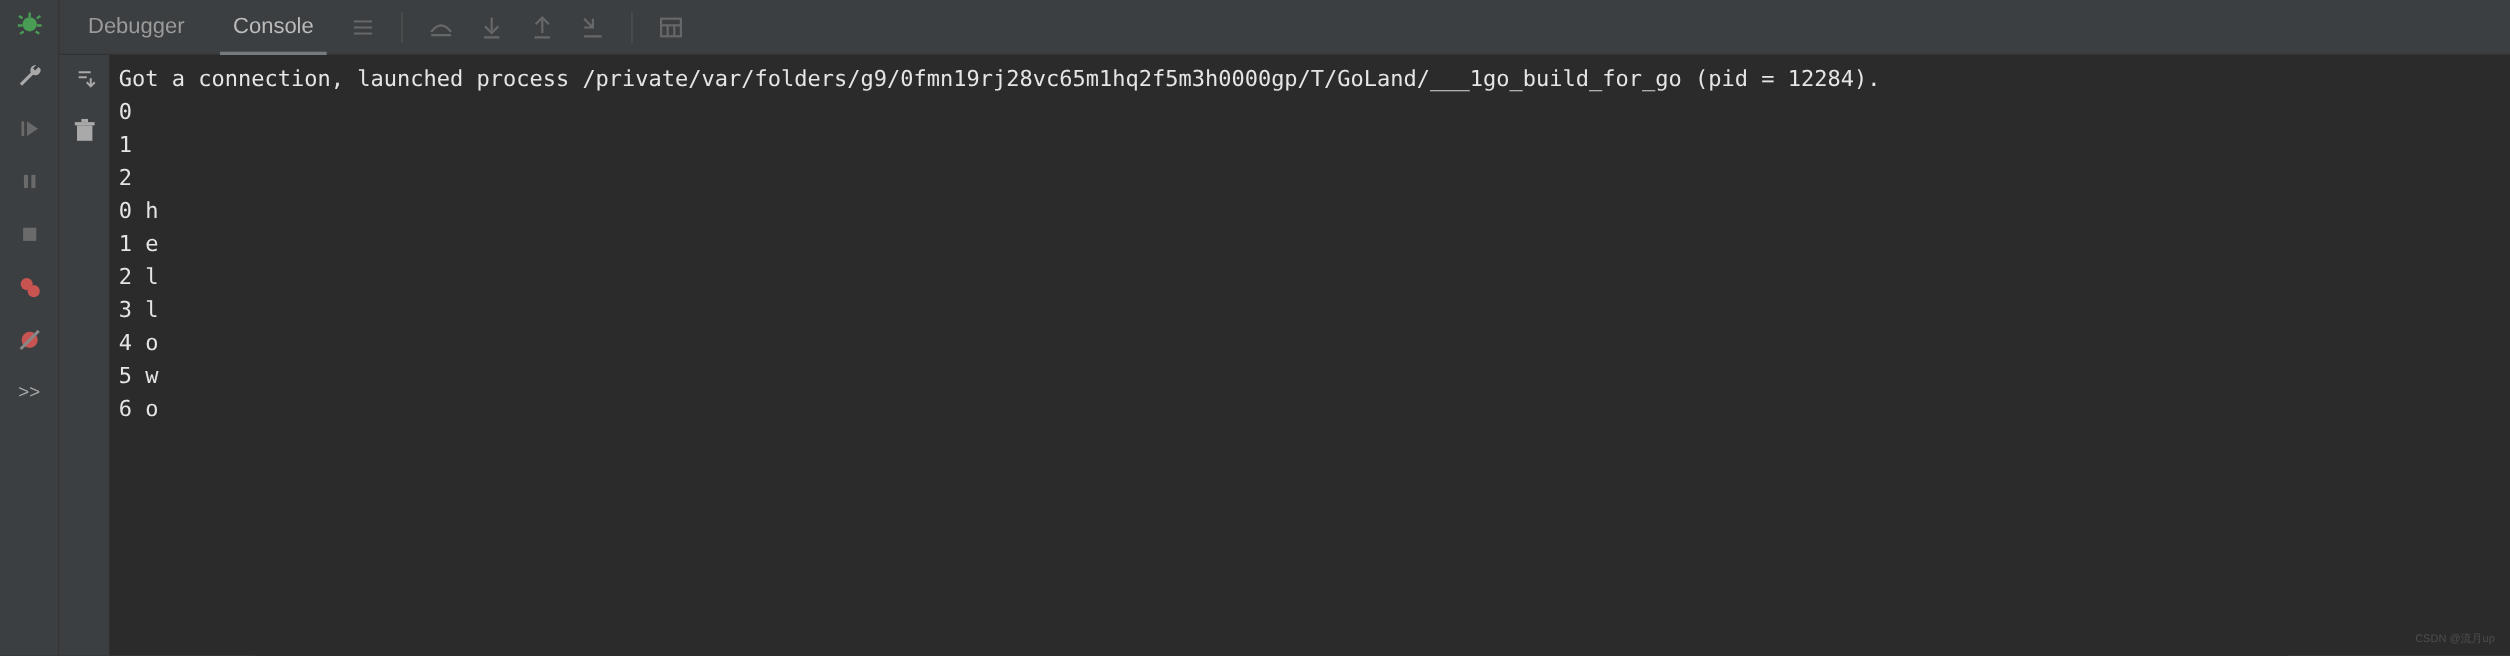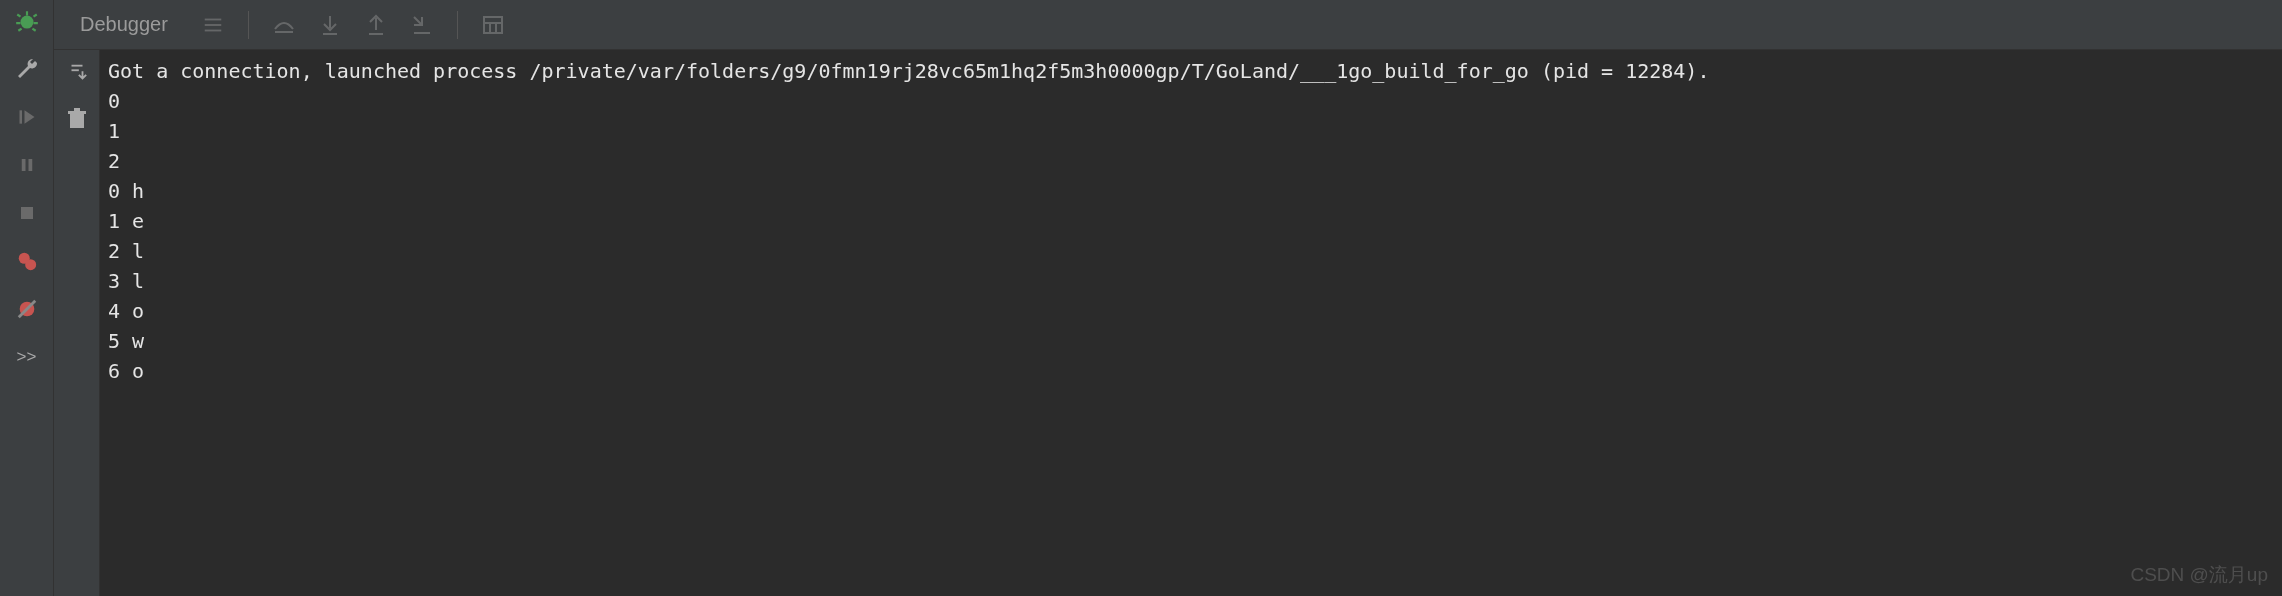--- a/index.html
+++ b/index.html
@@ -78,21 +78,21 @@
       font-size: 20px;
       line-height: 30px;
       color: #e5e5e5;
       white-space: pre;
       overflow: hidden;
     }
     .watermark {
       position: absolute;
       bottom: 8px;
       right: 14px;
-      font-size: 19px;
+      font-size: 10px;
       color: #6b6b6b;
       opacity: 0.55;
     }
   </style>
 </head>
 <body>
 
 <div class="left-gutter">
   <div class="gutter-icon">
     <svg width="26" height="26" viewBox="0 0 24 24" fill="#499c54">
@@ -136,20 +136,23 @@
   </div>
   <div class="gutter-icon" style="color:#a9a9a9;font-size:17px;">
     <span>&gt;&gt;</span>
   </div>
 </div>
 
 <div class="main">
   <div class="toolbar">
     <div class="tab">
       <span>Debugger</span>
+    </div>
+    <div class="tab active">
+      <span>Console</span>
     </div>
     <div class="tool-btn">
       <svg width="22" height="22" viewBox="0 0 24 24" stroke="#888" stroke-width="2">
           <line x1="3" y1="6" x2="21" y2="6"></line>
           <line x1="3" y1="12" x2="21" y2="12"></line>
           <line x1="3" y1="18" x2="21" y2="18"></line>
         </svg>
     </div>
     <div class="toolbar-sep"></div>
     <div class="tool-btn">

